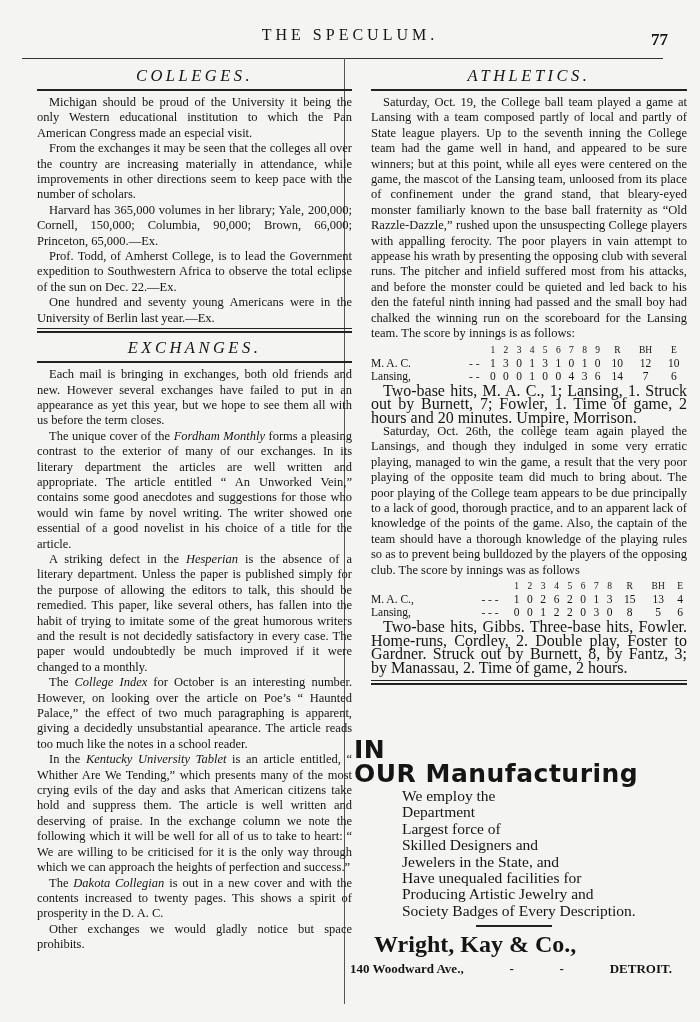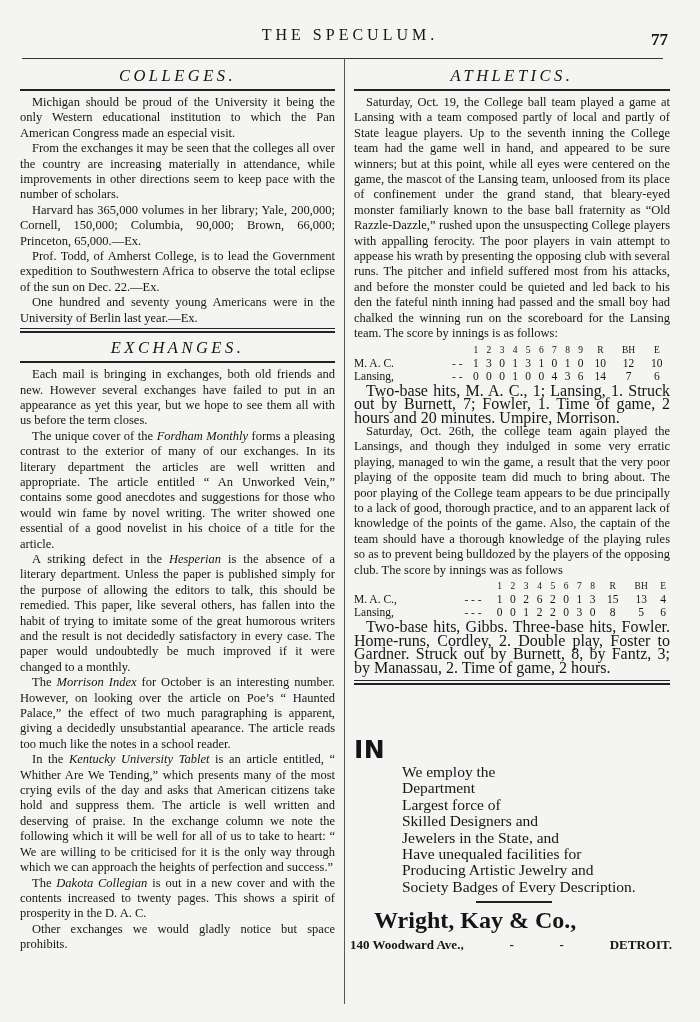--- a/index.html
+++ b/index.html
@@ -23,21 +23,21 @@
     font-size: 17px; font-weight: bold;
   }
   .head-rule {
     position: absolute; top: 58px; left: 22px; width: 641px; height: 0;
     border-top: 1px solid #333;
   }
   .col-divider {
     position: absolute; left: 344px; top: 58px; width: 0; height: 946px;
     border-left: 1px solid #555;
   }
-  .col { position: absolute; top: 58px; }
+  .col { position: absolute; top: 58px; margin-left: 17px; }
   .col-left { left: 20px; width: 315px; }
   .col-right { left: 354px; width: 316px; }
 
   .section-title {
     text-align: center; font-style: italic; font-size: 16.5px;
     letter-spacing: 3.5px; margin: 6px 0 0 0; height: 24px; line-height: 24px;
   }
   .rule-single { border-top: 2px solid #222; margin: 1px 0 4px 0; }
   .rule-double { border-top: 1px solid #222; border-bottom: 2px solid #222; height: 2px; margin: 2px 0 3px 0; }
 
@@ -100,21 +100,21 @@
     </div>
 
     <div class="rule-double"></div>
     <div class="section-title" style="margin-top:2px">EXCHANGES.</div>
     <div class="rule-single"></div>
 
     <div>
       <p class="para">Each mail is bringing in exchanges, both old friends and new. However several exchanges have failed to put in an appearance as yet this year, but we hope to see them all with us before the term closes.</p>
       <p class="para"><span>The unique cover of the </span><i>Fordham Monthly</i><span> forms a pleasing contrast to the exterior of many of our ex­changes. In its literary department the articles are well written and appropriate. The article entitled “ An Unworked Vein,” contains some good anecdotes and suggestions for those who would win fame by novel writing. The writer showed one essential of a good novelist in his choice of a title for the article.</span></p>
       <p class="para"><span>A striking defect in the </span><i>Hesperian</i><span> is the absence of a literary department. Unless the paper is published simply for the purpose of allowing the editors to talk, this should be remedied. This paper, like several others, has fallen into the habit of trying to imitate some of the great humorous writers and the result is not decidedly satisfactory in every case. The paper would undoubtedly be much improved if it were changed to a monthly.</span></p>
-      <p class="para"><span>The </span><i>Morrison Index</i><span> for October is an interesting number. However, on looking over the article on Poe’s “ Haunted Palace,” the effect of two much para­graphing is apparent, giving a decidedly unsubstantial apearance. The article reads too much like the notes in a school reader.</span></p>
+      <p class="para"><span>The </span><i>College Index</i><span> for October is an interesting number. However, on looking over the article on Poe’s “ Haunted Palace,” the effect of two much para­graphing is apparent, giving a decidedly unsubstantial apearance. The article reads too much like the notes in a school reader.</span></p>
       <p class="para"><span>In the </span><i>Kentucky University Tablet</i><span> is an article en­titled, “ Whither Are We Tending,” which presents many of the most crying evils of the day and asks that American citizens take hold and suppress them. The article is well written and deserving of praise. In the exchange column we note the following which it will be well for all of us to take to heart: “ We are willing to be criticised for it is the only way through which we can approach the heights of perfection and success.”</span></p>
       <p class="para"><span>The </span><i>Dakota Collegian</i><span> is out in a new cover and with the contents increased to twenty pages. This shows a spirit of prosperity in the D. A. C.</span></p>
       <p class="para">Other exchanges we would gladly notice but space prohibits.</p>
     </div>
   </div>
 
   <div class="col col-right">
     <div class="section-title">ATHLETICS.</div>
     <div class="rule-single"></div>
 
@@ -226,20 +226,21 @@
           <td>6</td>
         </tr>
       </tbody>
     </table>
     <p class="box">Two-base hits, Gibbs. Three-base hits, Fowler. Home-runs, Cordley, 2. Double play, Foster to Gard­ner. Struck out by Burnett, 8, by Fantz, 3; by Man­assau, 2. Time of game, 2 hours.</p>
     <div class="rule-double" style="margin-top:6px"></div>
   </div>
 
   <div class="ad">
     <div class="ad-line1">IN</div>
+    <div class="ad-line2">OUR Manufacturing</div>
     <div class="ad-body">
       <div>We employ the</div>
       <div>Department</div>
       <div>Largest force of</div>
       <div>Skilled Designers and</div>
       <div>Jewelers in the State, and</div>
       <div>Have unequaled facilities for</div>
       <div>Producing Artistic Jewelry and</div>
       <div>Society Badges of Every Description.</div>
     </div>

